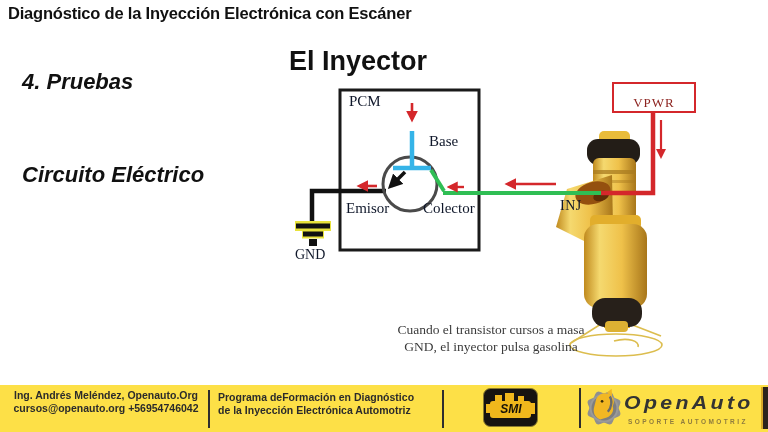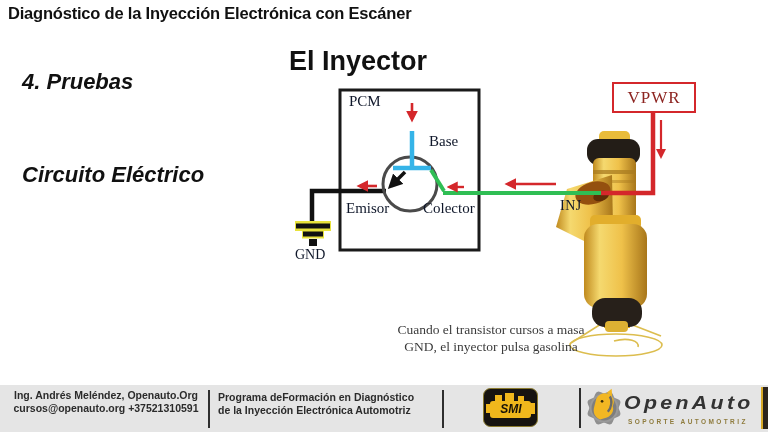--- a/index.html
+++ b/index.html
@@ -7,26 +7,26 @@
          font-family:"Liberation Sans",sans-serif;color:#111;}
   .abs{position:absolute;}
   .title{left:8px;top:4px;font-size:16.5px;font-weight:bold;letter-spacing:-0.2px;white-space:nowrap;}
   .heading{font-size:22px;font-weight:bold;font-style:italic;white-space:nowrap;}
   .h1{left:22px;top:69px;}
   .h2{left:22px;top:130px;margin-top:32px;}
   .diagram-title{left:289px;top:46px;font-size:27px;font-weight:bold;white-space:nowrap;}
   .serif-lbl{font-family:"Liberation Serif",serif;font-size:15px;color:#0f172a;white-space:nowrap;}
   .sm{font-size:14px;}
   .vpwr-box{left:612px;top:82px;width:84px;height:31px;border:2.5px solid #d4272b;box-sizing:border-box;
-            display:flex;align-items:center;justify-content:center;background:#fff;
-            font-family:"Liberation Serif",serif;font-size:17px;color:#8d2420;letter-spacing:1px;}
+            display:flex;align-items:flex-end;justify-content:center;background:#fff;
+            font-family:"Liberation Serif",serif;font-size:13px;color:#8d2420;letter-spacing:1px;}
   .caption{left:366px;top:321px;width:250px;text-align:center;font-family:"Liberation Serif",serif;
            font-size:13.5px;color:#3b3b3b;line-height:1.28;}
   .overlay{position:absolute;left:0;top:0;}
-  .footer{position:absolute;left:0;top:385px;width:768px;height:47px;background:#e5e5e5;}
+  .footer{position:absolute;left:0;top:385px;width:768px;height:47px;background:#fde047;}
   .f-div{position:absolute;top:5px;width:2px;height:38px;background:#2e2e2e;}
   .author{position:absolute;left:5px;top:4px;width:202px;text-align:center;font-weight:bold;
           font-size:10.5px;color:#2b2b2b;line-height:1.22;}
   .program{position:absolute;left:218px;top:6px;width:222px;text-align:left;font-weight:bold;
            font-size:10.5px;color:#2b2b2b;line-height:1.22;}
   .smi{position:absolute;left:483px;top:3px;width:55px;height:39px;}
   .oa-gear{position:absolute;left:582px;top:1px;width:44px;height:44px;}
   .oa-text{position:absolute;left:624px;top:7px;font-size:19px;font-weight:bold;font-style:italic;
            color:#333;letter-spacing:3px;transform:scaleX(1.12);transform-origin:left top;white-space:nowrap;}
   .oa-sub{position:absolute;left:628px;top:33px;font-size:6.5px;font-weight:bold;letter-spacing:2.4px;
@@ -128,21 +128,21 @@
   </div>
 
   <div class="abs caption">
     <div>Cuando el transistor cursos a masa</div>
     <div>GND, el inyector pulsa gasolina</div>
   </div>
 
   <div class="footer">
     <div class="author">
       <div>Ing. Andrés Meléndez, Openauto.Org</div>
-      <div>cursos@openauto.org +37521310591</div>
+      <div>cursos@openauto.org +56954746042</div>
     </div>
     <div class="f-div" style="left:208px;"></div>
     <div class="program">
       <div>Programa deFormación en Diagnóstico</div>
       <div>de la Inyección Electrónica Automotriz</div>
     </div>
     <div class="f-div" style="left:442px;"></div>
 
     <svg class="smi" viewBox="0 0 55 39">
       <rect x="0.5" y="0.5" width="54" height="38" rx="7" fill="#161310" stroke="#8a7a2e" stroke-width="1"></rect>

